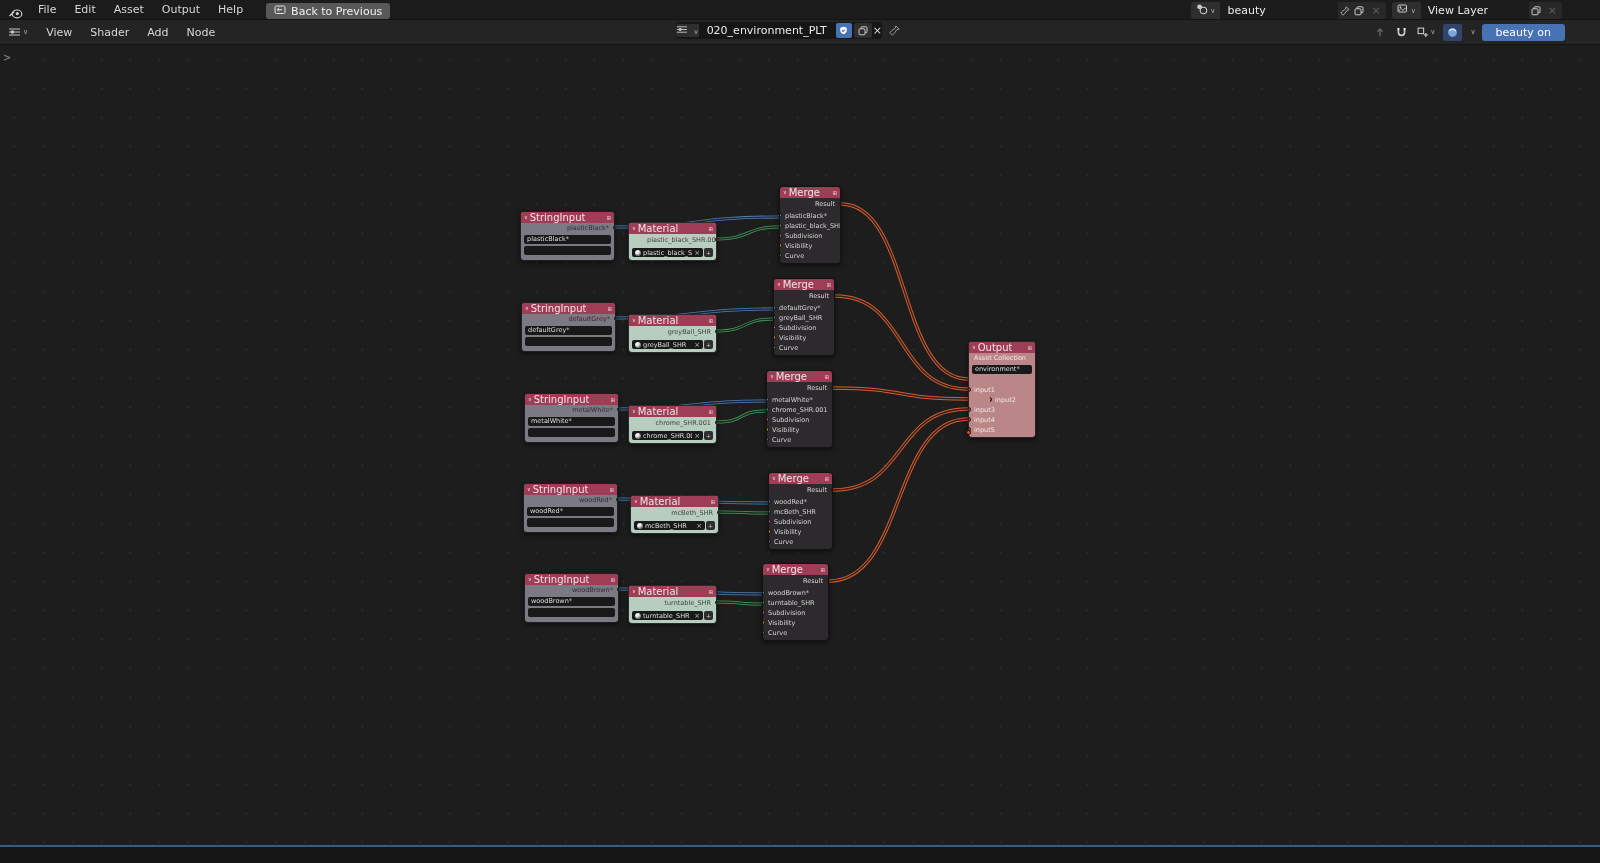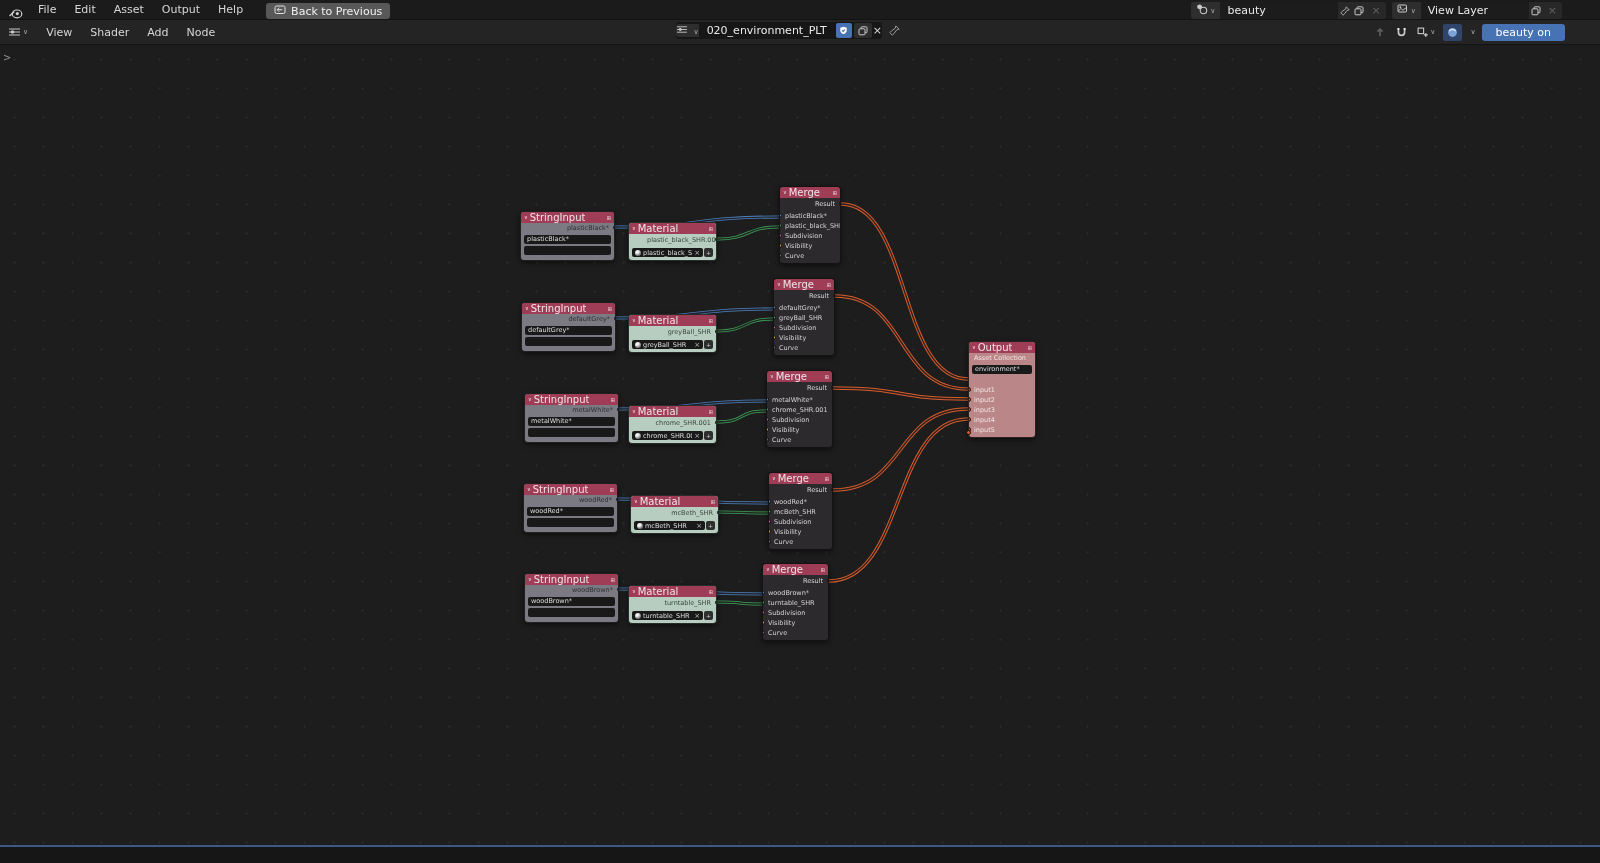--- a/index.html
+++ b/index.html
@@ -463,21 +463,21 @@
       </div>
       <div class="node" style="left: 968px; top: 341px; width: 68px; height: 97px; background: rgb(187, 134, 136);">
         <div class="nhead" style="background: rgb(158, 61, 85);">
           <span class="nchev">∨</span>
           <span class="ntitle">Output</span>
           <span class="nopt">⊞</span>
         </div>
         <div class="nrow" style="color: rgb(242, 230, 228);"><span>Asset Collection</span></div>
         <div class="tfield">environment*</div>
         <div class="nrow" style="color: rgb(242, 230, 228); margin-top: 11px;"><span class="sock l" style="background: rgb(212, 85, 44);"></span><span>input1</span></div>
-        <div class="nrow" style="color: rgb(242, 230, 228);"><span class="sock l" style="background: rgb(212, 85, 44);"></span><span>input2</span></div>
+        <div class="nrow" style="color: rgb(242, 230, 228); margin-left: 21px;"><span class="sock l" style="background: rgb(212, 85, 44);"></span><span>input2</span></div>
         <div class="nrow" style="color: rgb(242, 230, 228);"><span class="sock l" style="background: rgb(212, 85, 44);"></span><span>input3</span></div>
         <div class="nrow" style="color: rgb(242, 230, 228);"><span class="sock l" style="background: rgb(212, 85, 44);"></span><span>input4</span></div>
         <div class="nrow" style="color: rgb(242, 230, 228);"><span class="sock l" style="background: rgb(212, 85, 44);"></span><span>input5</span></div>
         <span class="sock l" style="background: rgb(212, 85, 44); top: auto; bottom: 2px; margin-top: 0px;"></span>
       </div>
     </div>
 </div>
 <div class="bottom-line"></div>
 <div class="bottom-strip"></div>
 

